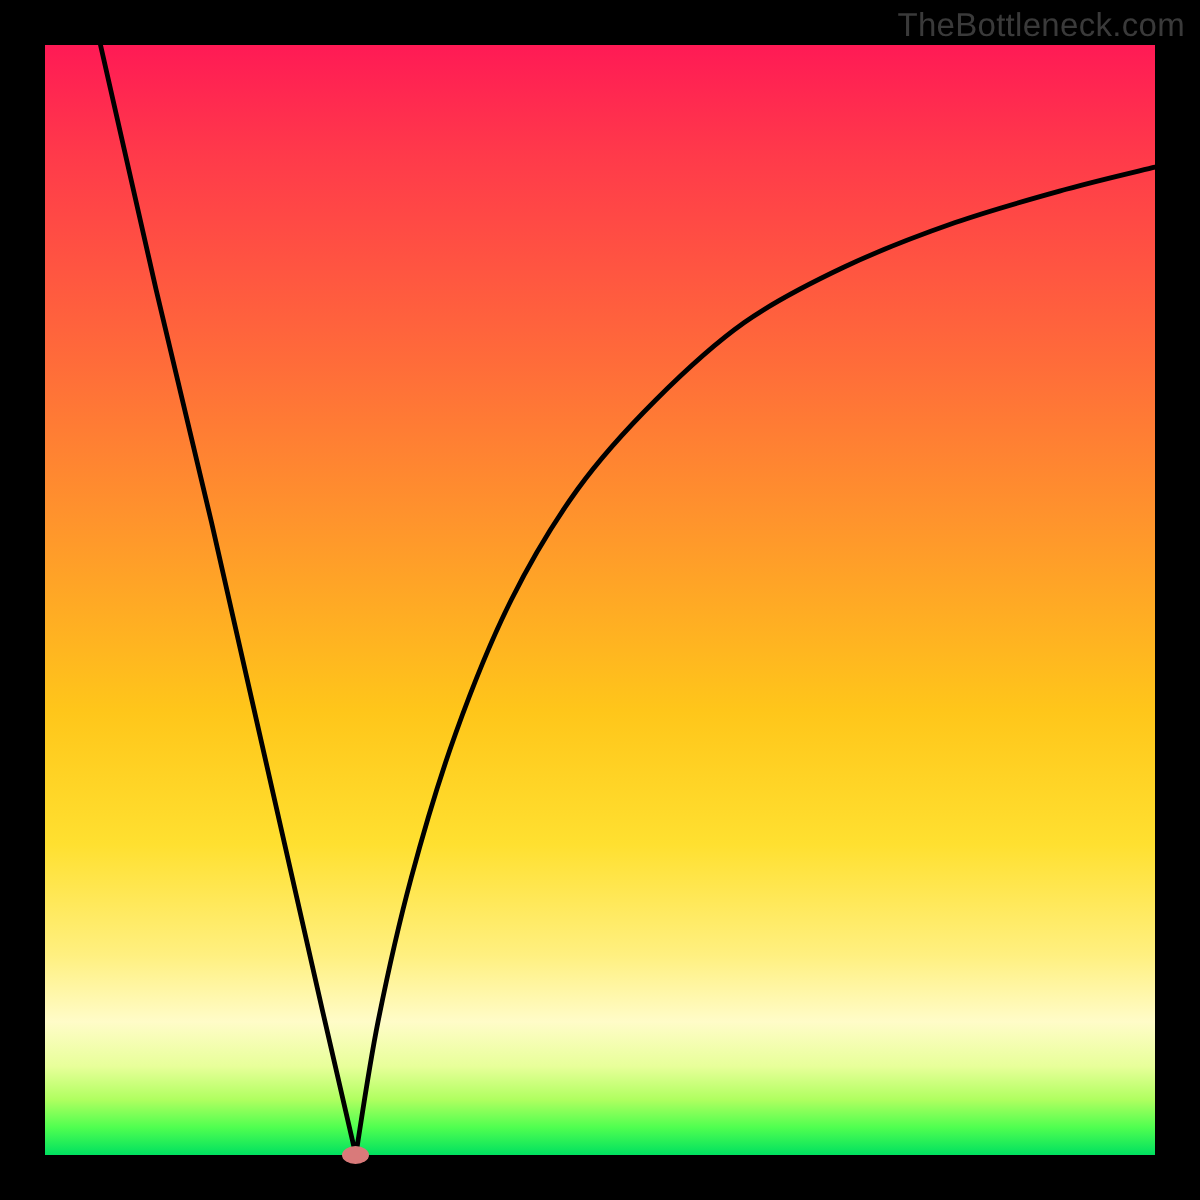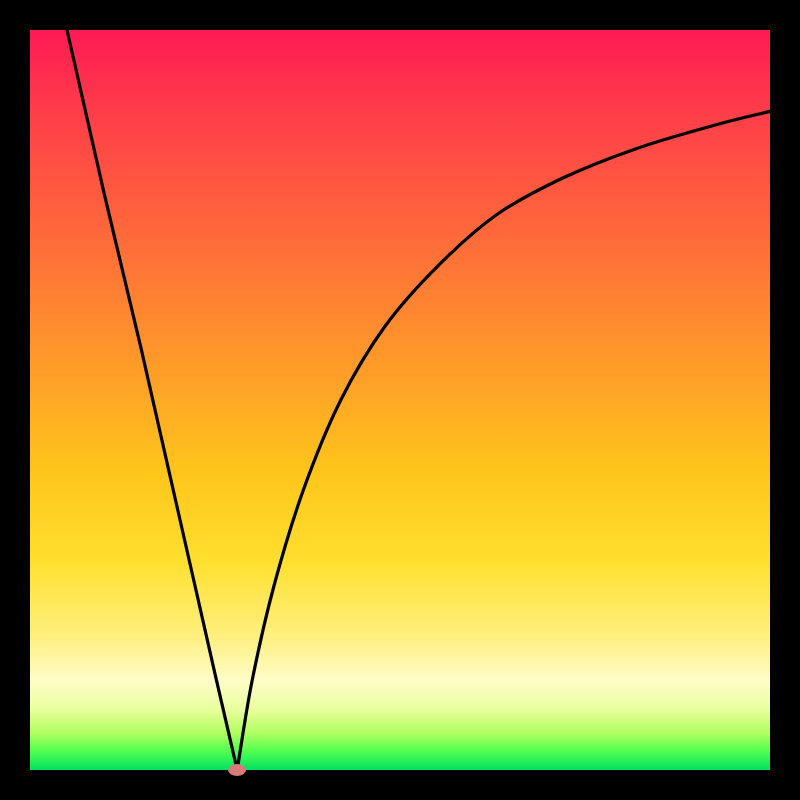--- a/index.html
+++ b/index.html
@@ -66,20 +66,21 @@
     background: #d97a7a;
     border-radius: 50%;
     transform: translate(-50%, -50%);
     z-index: 2;
   }
 </style>
 </head>
 <body>
 
 <div class="frame">
+  <div class="watermark">TheBottleneck.com</div>
 
   <div class="plot-area">
     <svg class="curve" viewBox="0 0 740 740" preserveAspectRatio="none">
       <path d="M 37 0 L 74 162.79999999999995 L 111 318.20000000000005 L 148 481 L 185 643.8 L 207.20000000000002 740 C 209.66666666666669 725.2 215.83333333333334 682.0333333333334 222 651.2 C 228.16666666666666 620.3666666666667 235.5666666666667 587.0666666666667 244.20000000000002 555 C 252.83333333333334 522.9333333333333 262.7 489.6333333333333 273.8 458.8 C 284.90000000000003 427.9666666666667 297.23333333333335 397.1333333333333 310.8 370 C 324.3666666666667 342.8666666666667 339.16666666666663 318.2 355.2 296 C 371.23333333333335 273.8 388.50000000000006 255.29999999999995 407.00000000000006 236.79999999999995 C 425.50000000000006 218.29999999999995 445.23333333333335 199.79999999999998 466.2 185 C 487.16666666666663 170.20000000000002 509.3666666666666 159.1 532.8 148 C 556.2333333333332 136.9 582.1333333333332 127.0333333333333 606.8 118.39999999999998 C 631.4666666666667 109.76666666666665 658.6 102.36666666666672 680.8000000000001 96.20000000000005 C 703.0000000000001 90.03333333333337 730.1333333333333 83.86666666666666 740 81.39999999999998" fill="none" stroke="#000" stroke-width="3.2" stroke-linecap="round" stroke-linejoin="round"></path>
     </svg>
     <div class="marker" style="left: 207.2px; top: 740px; background: rgb(217, 122, 122);"></div>
   </div>
 </div>
 
 </body></html>

